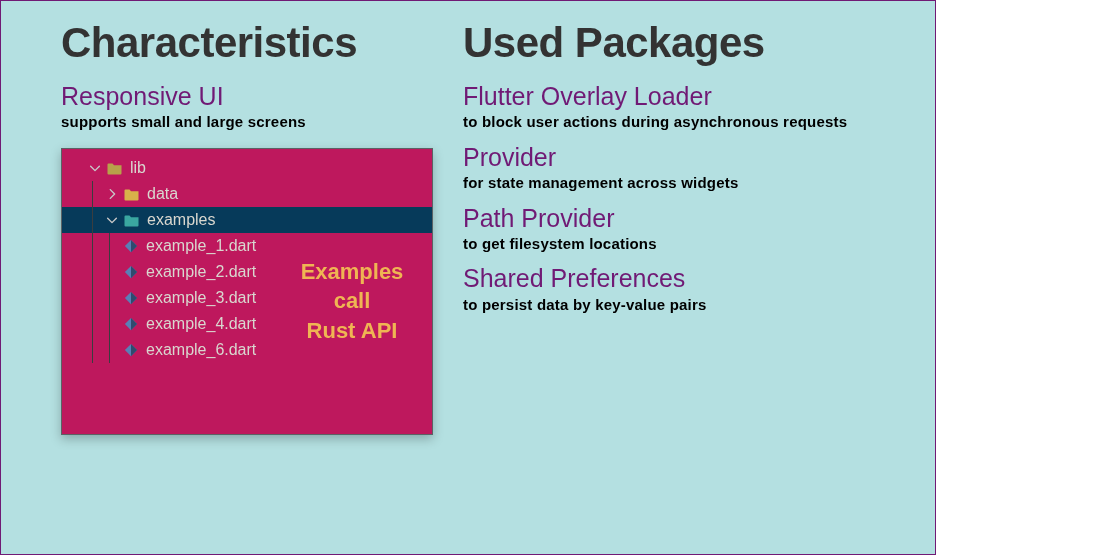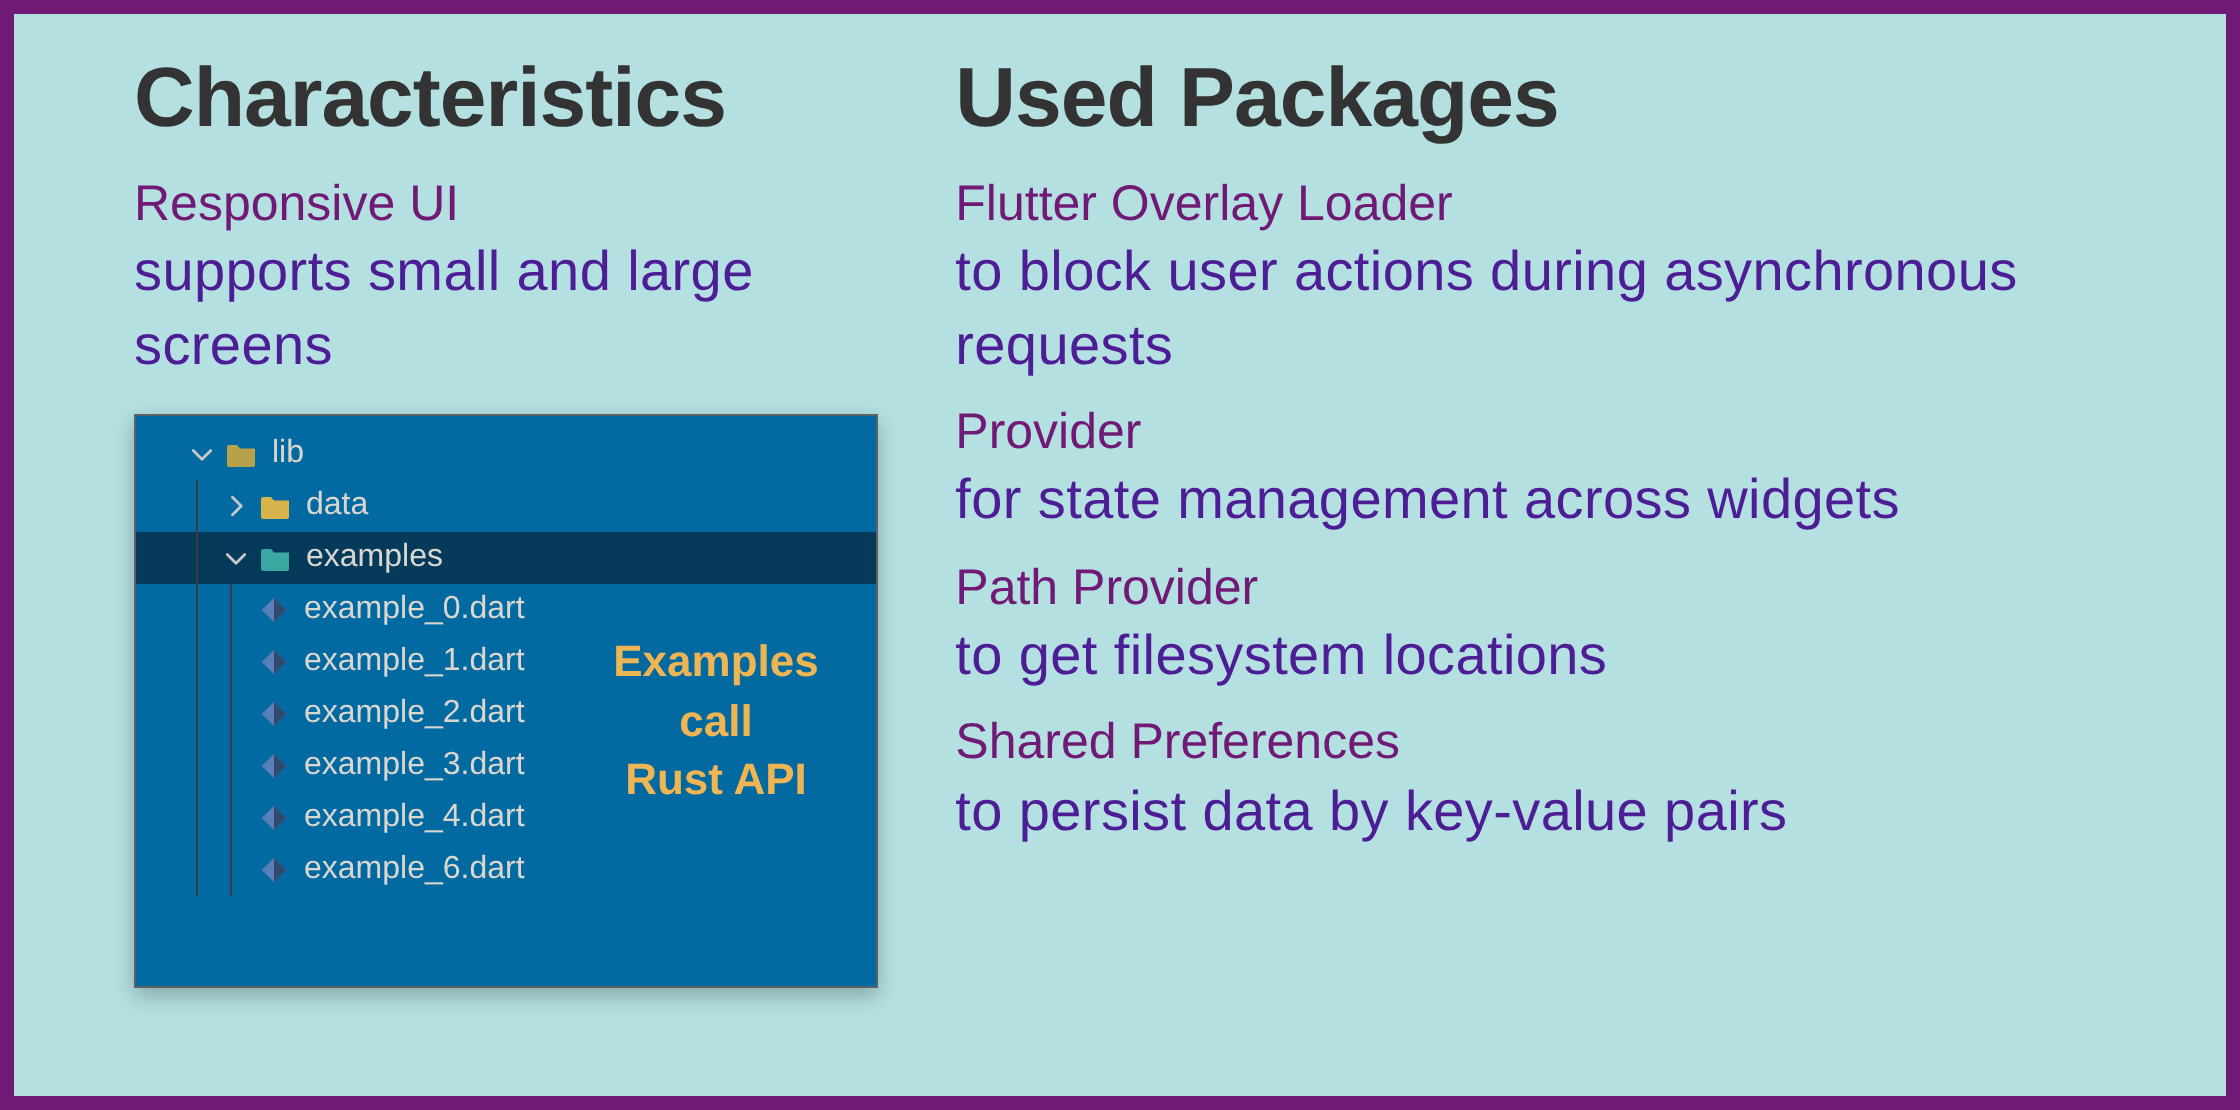--- a/index.html
+++ b/index.html
@@ -6,24 +6,24 @@
     margin: 0;
     padding: 0;
     width: 1120px;
     height: 555px;
     overflow: hidden;
     font-family: -apple-system, "Helvetica Neue", Helvetica, Arial, sans-serif;
     background: #fff;
   }
   .slide {
     box-sizing: border-box;
-    width: 1120px;
+    width: 936px;
     height: 555px;
     background: #b4e0e1;
-    border: 7px solid #701a75;
+    border: 1px solid #701a75;
     padding: 18px 40px 18px 60px;
     display: flex;
     color: #333;
   }
   .col {
     display: flex;
     flex-direction: column;
   }
   .col-left {
     width: 390px;
@@ -45,32 +45,32 @@
   .item {
     margin-bottom: 10px;
   }
   .item-title {
     font-size: 25px;
     font-weight: 400;
     color: #701a75;
     line-height: 1.25;
   }
   .item-sub {
-    font-size: 28px;
-    font-weight: 400;
-    color: #4c1d95;
+    font-size: 15px;
+    font-weight: 700;
+    color: #000000;
     line-height: 1.3;
     letter-spacing: 0.2px;
   }
   
   .tree-panel {
     margin-top: 6px;
     width: 370px;
     height: 285px;
-    background: #0369a1;
+    background: #be185d;
     color: #d9d7cf;
     font-family: "Segoe UI", "Helvetica Neue", Arial, sans-serif;
     font-size: 16px;
     border: 1px solid #5b6265;
     box-shadow: 0 4px 10px rgba(0,0,0,.25);
     position: relative;
     overflow: hidden;
   }
   .tree-list {
     display: flex;
@@ -227,31 +227,20 @@
 
         <div class="tree-row">
           <span class="indent-guide no-guide"></span>
           <span class="indent-guide"></span>
           <span class="indent-guide"></span>
           <span class="icon-wrap">
             <svg width="14" height="14">
                 <use href="#ico-dart"></use>
               </svg>
           </span>
-          <span class="tree-label">example_0.dart</span>
-        </div>
-        <div class="tree-row">
-          <span class="indent-guide no-guide"></span>
-          <span class="indent-guide"></span>
-          <span class="indent-guide"></span>
-          <span class="icon-wrap">
-            <svg width="14" height="14">
-                <use href="#ico-dart"></use>
-              </svg>
-          </span>
           <span class="tree-label">example_1.dart</span>
         </div>
         <div class="tree-row">
           <span class="indent-guide no-guide"></span>
           <span class="indent-guide"></span>
           <span class="indent-guide"></span>
           <span class="icon-wrap">
             <svg width="14" height="14">
                 <use href="#ico-dart"></use>
               </svg>

